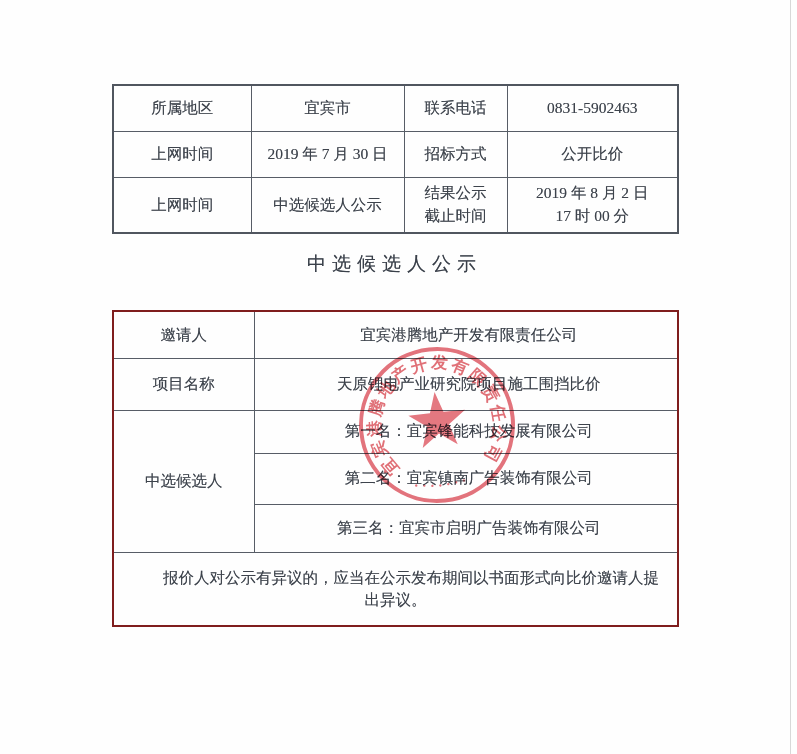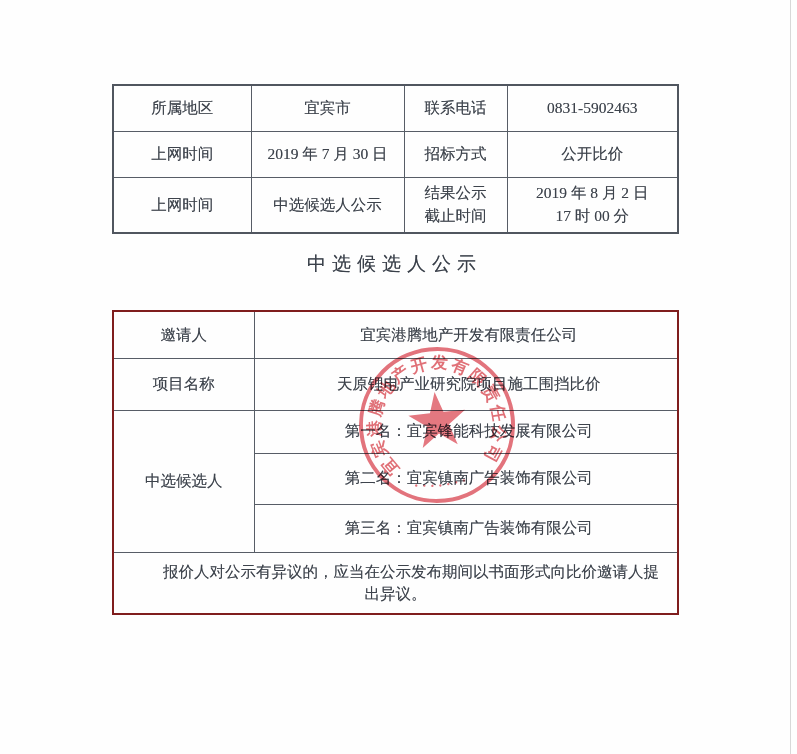--- a/index.html
+++ b/index.html
@@ -42,21 +42,21 @@
   table.info-table { left: 112px; top: 84px; width: 565px; }
   table.info-table { border: 2px solid #50565f; }
   table.cand-table { left: 112px; top: 310px; width: 565px; }
   table.cand-table { border: 2px solid #7f1d1d; }
 
   .cell-pad-sm { padding: 0 19px; font-family: Liberation Serif, serif; }
   td.value-left { text-align: left; padding-left: 14px; padding-right: 8px; }
   td.note-cell {
     text-align: left;
     text-indent: 2em;
-    padding: 8px 12px;
+    padding: 14px 12px;
     line-height: 1.55;
     vertical-align: middle;
   }
   .deadline-date { display: block; }
   .deadline-time { display: block; }
 
   
   .doc-title {
     position: absolute;
     left: 112px; top: 251px;
@@ -136,21 +136,21 @@
       <td class="value-left">天原锂电产业研究院项目施工围挡比价</td>
     </tr>
     <tr style="height:43px">
       <td rowspan="3">中选候选人</td>
       <td class="value-left">第一名：宜宾锋能科技发展有限公司</td>
     </tr>
     <tr style="height:51px">
       <td class="value-left">第二名：宜宾镇南广告装饰有限公司</td>
     </tr>
     <tr style="height:48px">
-      <td class="value-left">第三名：宜宾镇南广告装饰有限公司</td>
+      <td class="value-left">第三名：宜宾市启明广告装饰有限公司</td>
     </tr>
     <tr style="height:49px">
       <td colspan="2" class="note-cell">报价人对公示有异议的，应当在公示发布期间以书面形式向比价邀请人提出异议。</td>
     </tr>
   </tbody>
     </table>
 
   <svg class="seal" viewBox="0 0 170 170" aria-hidden="true">
     <g transform="rotate(-6 85 85)">
       <circle cx="85" cy="85" r="76" fill="none" stroke="#e0606a" stroke-width="4"></circle>

